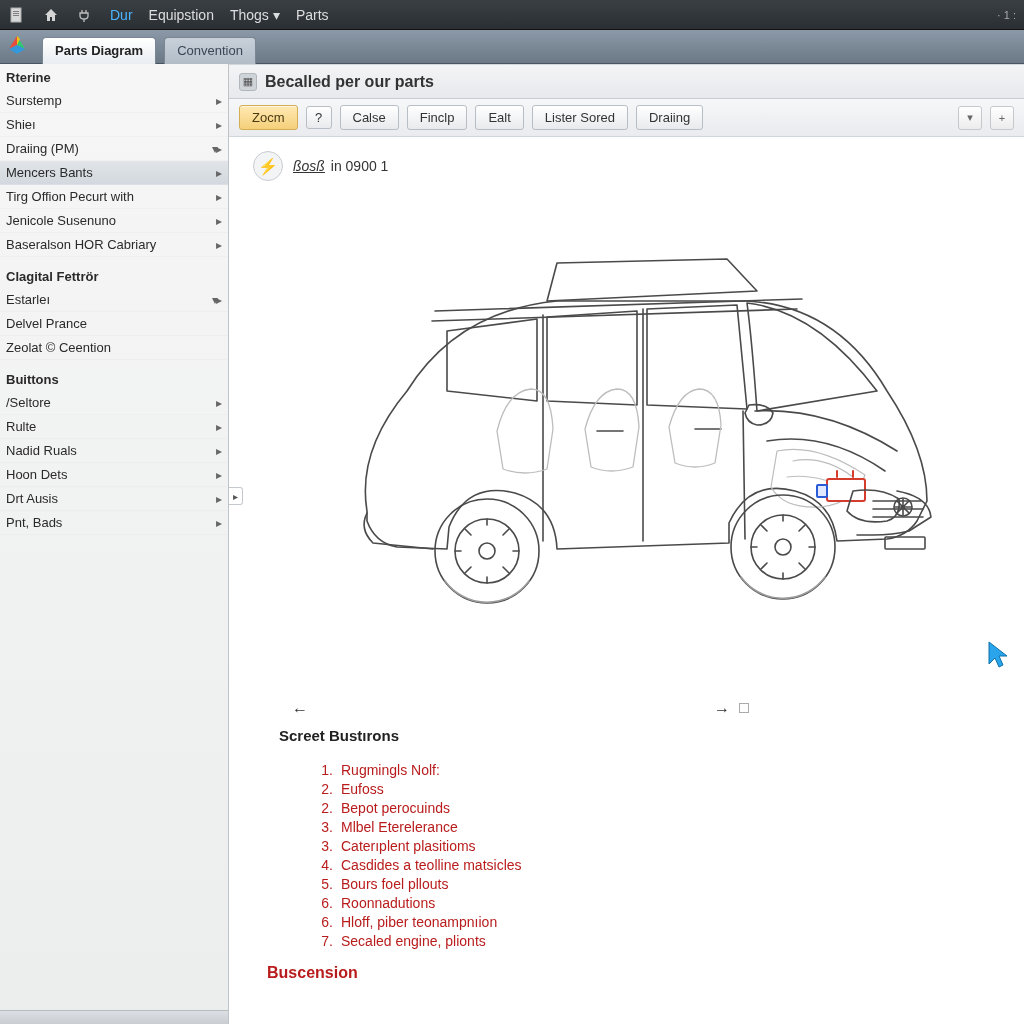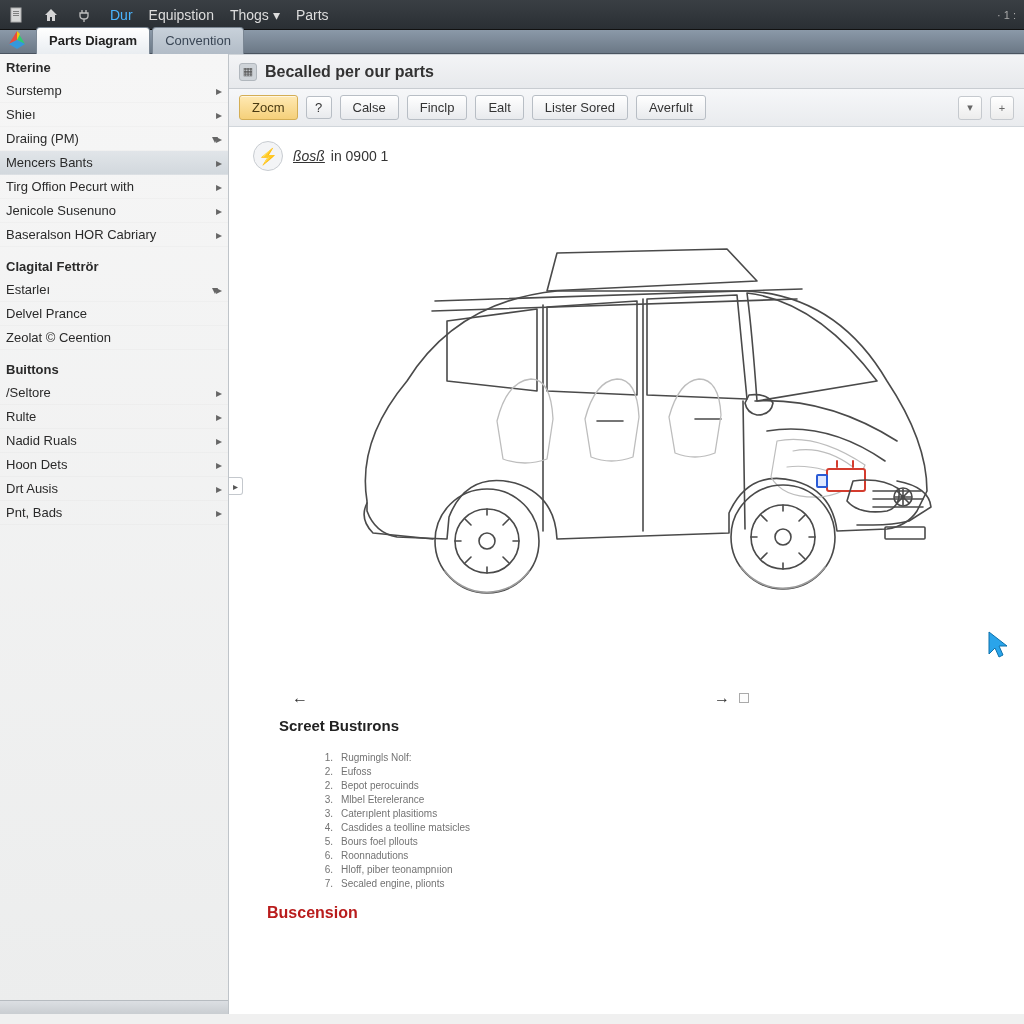--- a/index.html
+++ b/index.html
@@ -7,21 +7,21 @@
   
   
   .topbar { height: 30px; background: linear-gradient(to bottom,#3a3f44,#2a2f34); border-bottom: 1px solid #111; display: flex; align-items: center; padding: 0 8px; gap: 16px; color: #ddd; }
   .topbar .icon-btn { width: 18px; height: 18px; display:flex; align-items:center; justify-content:center; cursor:pointer; opacity:0.9; }
   .topbar .menu-item { font-size: 14px; cursor:pointer; color:#ddd; display:flex; align-items:center; gap:4px; }
   .topbar .menu-item.active { color:#4ab4ff; }
   .topbar .spacer { flex:1; }
   .topbar .right-icons { display:flex; gap:8px; align-items:center; font-size:11px; color:#aaa; }
   
   
-  .tabbar { height: 24px; background: linear-gradient(to bottom,#8b99a8,#6b7886); border-bottom:1px solid #4a5460; display:flex; align-items:flex-end; padding: 0 4px; gap:2px; }
+  .tabbar { height: 34px; background: linear-gradient(to bottom,#8b99a8,#6b7886); border-bottom:1px solid #4a5460; display:flex; align-items:flex-end; padding: 0 4px; gap:8px; }
   .tabbar .app-logo { width:22px; height:22px; margin:0 6px 4px 2px; align-self:center; }
   .tabbar .tab { background: linear-gradient(to bottom,#d6dde4,#c0c9d3); border:1px solid #7a8693; border-bottom:none; border-radius:4px 4px 0 0; padding:5px 12px 6px 12px; font-size:13px; color:#333; cursor:pointer; position:relative; top:1px;}
   .tabbar .tab.active { background: linear-gradient(to bottom,#ffffff,#e9edf1); font-weight:600; color:#222; }
   .tabbar .tab.secondary { background: linear-gradient(to bottom,#c8d1da,#b2bcc7); color:#3a4655; }
   
   
   .layout { display:flex; height: calc(1024px - 30px - 34px); }
   
   
   .sidebar { width: 229px; background: linear-gradient(to bottom,#f6f6f6,#eceded); border-right:1px solid #bfc4c9; overflow:hidden; display:flex; flex-direction:column; }
@@ -59,21 +59,21 @@
   .cursor-pointer { position:absolute; right:-8px; bottom:18px; pointer-events:none; }
   
   .nav-row { display:flex; align-items:center; gap:400px; padding:0 40px; margin-top:6px; color:#333; }
   .nav-btn { width:22px; height:22px; display:flex; align-items:center; justify-content:center; cursor:pointer; font-size:16px; color:#333; }
   .nav-right { display:flex; align-items:center; gap:6px; }
   .nav-square { width:10px; height:10px; border:1px solid #aaa; background:#fdfdfd; }
 
   .list-section { padding: 8px 30px 0 30px; }
   .list-section h2 { font-size:15px; font-weight:700; margin-bottom:16px; color:#222; }
   .list-section ol { list-style:none; padding-left:36px; }
-  .list-section li { font-size:10px; padding:1.5px 0; color:#737373; }
+  .list-section li { font-size:14px; padding:1.5px 0; color:#b91c1c; }
   .list-section li .num { display:inline-block; width:18px; text-align:right; margin-right:8px; }
   
   .foot-section { padding: 14px 18px 0 18px; }
   .foot-section h2 { font-size:16px; font-weight:700; color:#b91c1c; }
 
   
   .left-handle { position:absolute; left:0; top:350px; width:14px; height:18px; background:#fff; border:1px solid #c4c8cd; border-left:none; border-radius:0 3px 3px 0; display:flex; align-items:center; justify-content:center; font-size:10px; color:#555; cursor:pointer; }
 
 </style>
 </head>
@@ -232,21 +232,21 @@
       <h1>Becalled per our parts</h1>
     </div>
 
     <div class="toolbar">
       <button class="btn primary">Zocm</button>
       <button class="btn square">?</button>
       <button class="btn">Calse</button>
       <button class="btn">Finclp</button>
       <button class="btn">Ealt</button>
       <button class="btn">Lister Sored</button>
-      <button class="btn">Averfult</button>
+      <button class="btn">Draiing</button>
       <div class="spacer"></div>
       <span class="dd-icon">▾</span>
       <span class="dd-icon">+</span>
     </div>
 
     <div class="stage">
       <div class="left-handle">▸</div>
       <div class="stage-inner">
         <div class="meta-row">
           <span class="bolt-icon">⚡</span>

